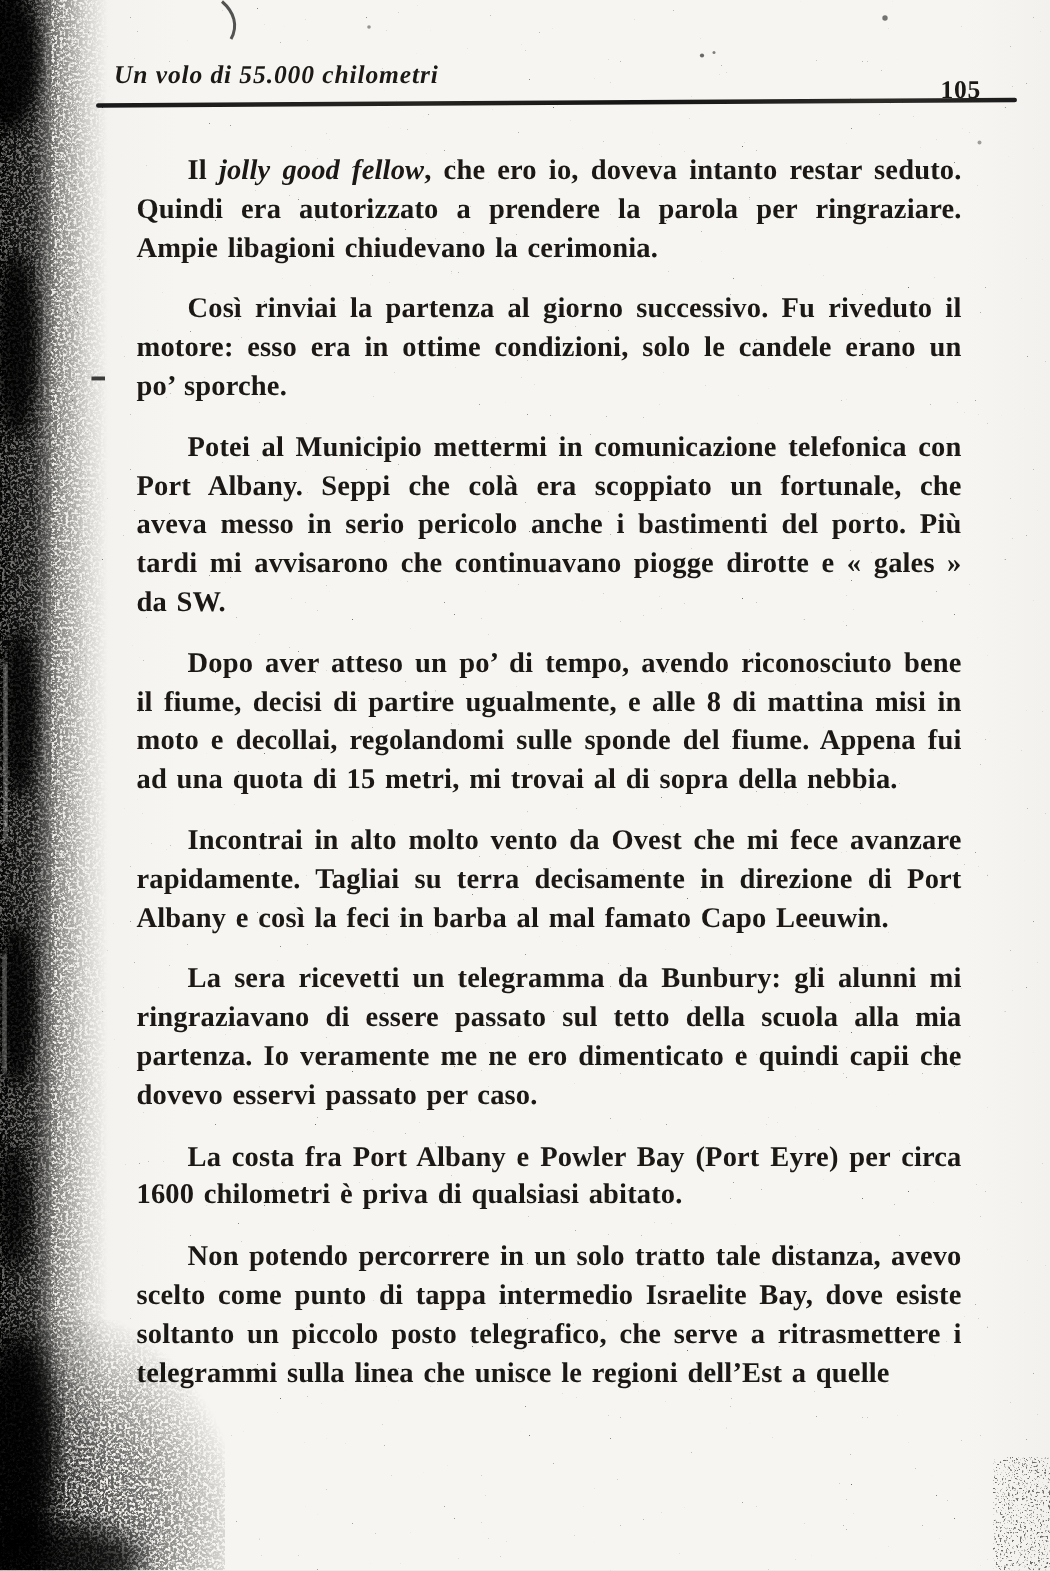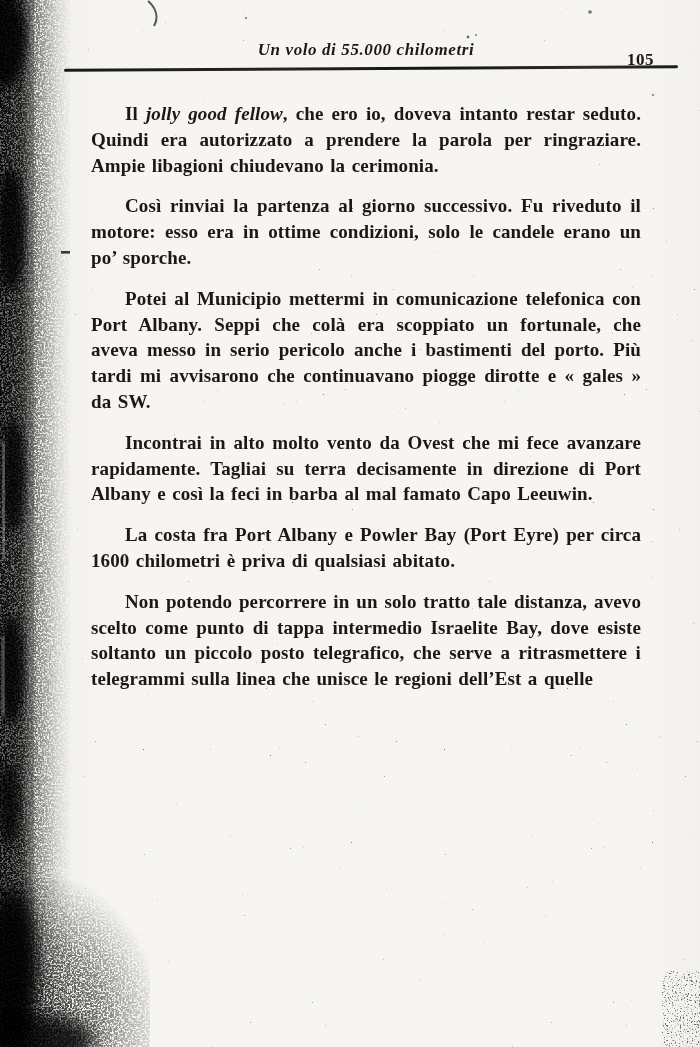--- a/index.html
+++ b/index.html
@@ -18,21 +18,20 @@
   .content {
     position: absolute; inset: 0; z-index: 2;
     color: #1b1815;
   }
   .running-header {
     position: absolute;
     top: 40px; left: 76px; width: 580px; height: 24px;
   }
   .running-title {
     display: block;
-    text-align: center;
     font-size: 17px;
     font-weight: 700;
     font-style: italic;
     letter-spacing: 0.6px;
     color: #1c1916;
   }
   .page-number {
     position: absolute;
     top: 10px; right: 2px;
     font-size: 17px;
@@ -80,21 +79,23 @@
       <span class="running-title">Un volo di 55.000 chilometri</span>
       <span class="page-number">105</span>
     </div>
 
     <div class="header-rule"></div>
 
     <div class="body-text">
       <p><span>Il </span><i>jolly good fellow</i><span>, che ero io, doveva intanto restar seduto. Quindi era autorizzato a prendere la parola per ringraziare. Ampie libagioni chiudevano la cerimonia.</span></p>
       <p>Così rinviai la partenza al giorno successivo. Fu riveduto il motore: esso era in ottime condizioni, solo le candele erano un po’ sporche.</p>
       <p>Potei al Municipio mettermi in comunicazione telefonica con Port Albany. Seppi che colà era scoppiato un fortunale, che aveva messo in serio pericolo anche i bastimenti del porto. Più tardi mi avvisarono che continuavano piogge dirotte e « gales » da SW.</p>
+      <p>Dopo aver atteso un po’ di tempo, avendo riconosciuto bene il fiume, decisi di partire ugualmente, e alle 8 di mattina misi in moto e decollai, regolandomi sulle sponde del fiume. Appena fui ad una quota di 15 metri, mi trovai al di sopra della nebbia.</p>
       <p>Incontrai in alto molto vento da Ovest che mi fece avanzare rapidamente. Tagliai su terra decisamente in direzione di Port Albany e così la feci in barba al mal famato Capo Leeuwin.</p>
+      <p>La sera ricevetti un telegramma da Bunbury: gli alunni mi ringraziavano di essere passato sul tetto della scuola alla mia partenza. Io veramente me ne ero dimenticato e quindi capii che dovevo esservi passato per caso.</p>
       <p>La costa fra Port Albany e Powler Bay (Port Eyre) per circa 1600 chilometri è priva di qualsiasi abitato.</p>
       <p>Non potendo percorrere in un solo tratto tale distanza, avevo scelto come punto di tappa intermedio Israelite Bay, dove esiste soltanto un piccolo posto telegrafico, che serve a ritrasmettere i telegrammi sulla linea che unisce le regioni dell’Est a quelle</p>
     </div>
   </div>
 
   <svg class="overlay" width="700" height="1047" viewBox="0 0 700 1047" xmlns="http://www.w3.org/2000/svg">
     <defs>
       <filter id="fDense" x="-5%" y="-5%" width="110%" height="110%">
         <feTurbulence type="fractalNoise" baseFrequency="0.55" numOctaves="3" seed="11" stitchTiles="stitch"></feTurbulence>
         <feColorMatrix type="matrix" values="0 0 0 0 0  0 0 0 0 0  0 0 0 0 0  3 3 3 0 -3.8"></feColorMatrix>

